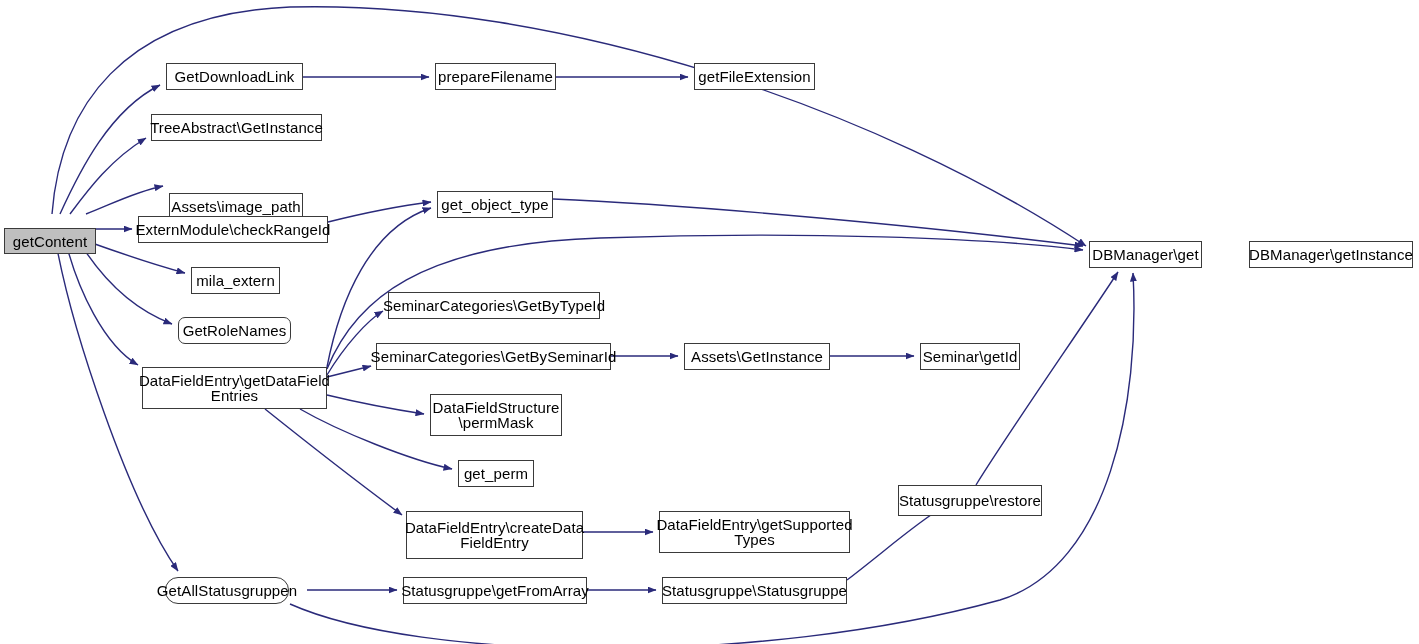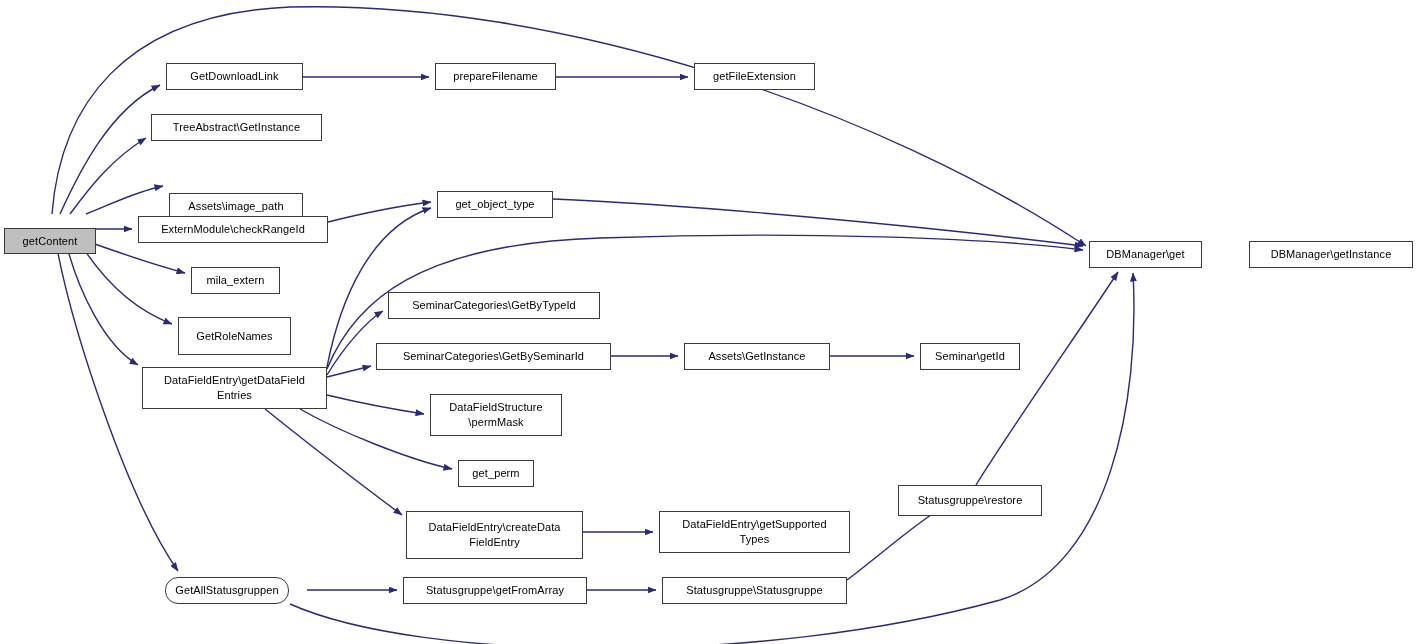--- a/index.html
+++ b/index.html
@@ -33,21 +33,21 @@
   .node {
     position: absolute;
     box-sizing: border-box;
     border: 1px solid #3a3a3a;
     background: #ffffff;
     color: #000000;
     display: flex;
     align-items: center;
     justify-content: center;
     text-align: center;
-    font-size: 11px;
+    font-size: 15px;
     line-height: 15px;
     white-space: pre-line;
     letter-spacing: 0.1px;
   }
   .node.highlight {
     background: #bfbfbf;
     margin-top: 12px;
   }
   .node-label {
     display: block;
@@ -98,21 +98,21 @@
   </svg>
   <div id="node-layer">
       <div class="node highlight" style="left: 4px; top: 216px; width: 92px; height: 26px;"><span class="node-label">getContent</span></div>
       <div class="node" style="left: 166px; top: 63px; width: 137px; height: 27px;"><span class="node-label">GetDownloadLink</span></div>
       <div class="node" style="left: 435px; top: 63px; width: 121px; height: 27px;"><span class="node-label">prepareFilename</span></div>
       <div class="node" style="left: 694px; top: 63px; width: 121px; height: 27px;"><span class="node-label">getFileExtension</span></div>
       <div class="node" style="left: 151px; top: 114px; width: 171px; height: 27px;"><span class="node-label">TreeAbstract\GetInstance</span></div>
       <div class="node" style="left: 169px; top: 165px; width: 134px; height: 27px; margin-top: 28px;"><span class="node-label">Assets\image_path</span></div>
       <div class="node" style="left: 138px; top: 216px; width: 190px; height: 27px;"><span class="node-label">ExternModule\checkRangeId</span></div>
       <div class="node" style="left: 191px; top: 267px; width: 89px; height: 27px;"><span class="node-label">mila_extern</span></div>
-      <div class="node" style="left: 178px; top: 317px; width: 113px; height: 38px;"><span class="node-label">GetRoleNames</span></div>
+      <div class="node" style="left: 178px; top: 317px; width: 113px; height: 27px; border-radius: 7px;"><span class="node-label">GetRoleNames</span></div>
       <div class="node" style="left: 142px; top: 367px; width: 185px; height: 42px;"><span class="node-label">DataFieldEntry\getDataField
 Entries</span></div>
       <div class="node" style="left: 437px; top: 191px; width: 116px; height: 27px;"><span class="node-label">get_object_type</span></div>
       <div class="node" style="left: 388px; top: 292px; width: 212px; height: 27px;"><span class="node-label">SeminarCategories\GetByTypeId</span></div>
       <div class="node" style="left: 376px; top: 343px; width: 235px; height: 27px;"><span class="node-label">SeminarCategories\GetBySeminarId</span></div>
       <div class="node" style="left: 684px; top: 343px; width: 146px; height: 27px;"><span class="node-label">Assets\GetInstance</span></div>
       <div class="node" style="left: 920px; top: 343px; width: 100px; height: 27px;"><span class="node-label">Seminar\getId</span></div>
       <div class="node" style="left: 430px; top: 394px; width: 132px; height: 42px;"><span class="node-label">DataFieldStructure
 \permMask</span></div>
       <div class="node" style="left: 458px; top: 460px; width: 76px; height: 27px;"><span class="node-label">get_perm</span></div>

